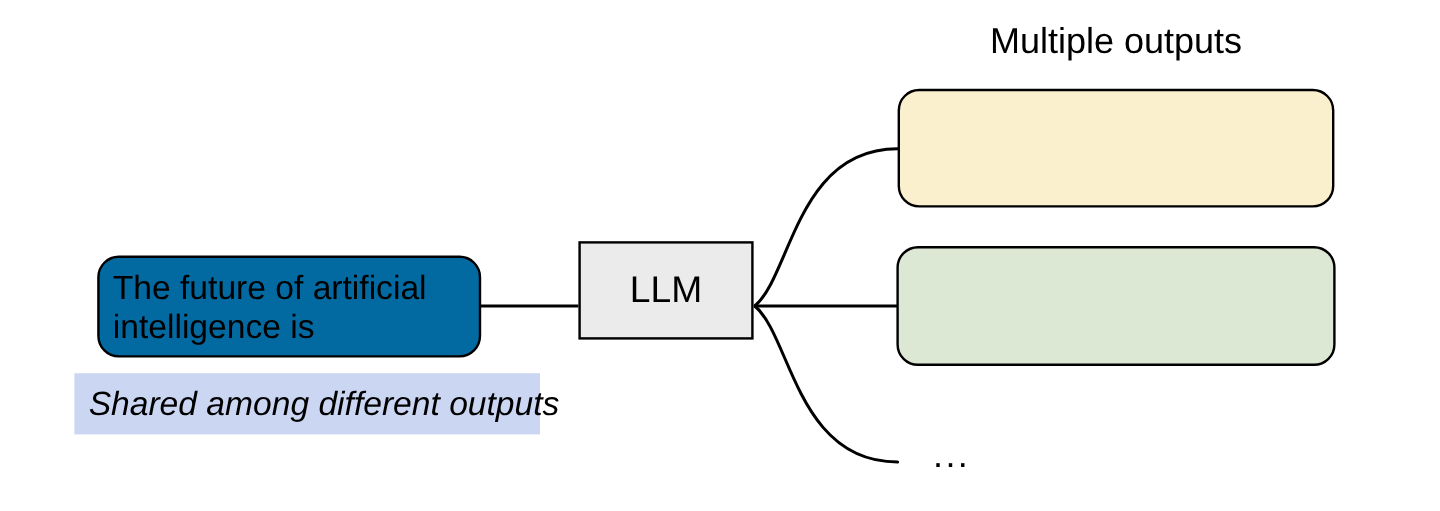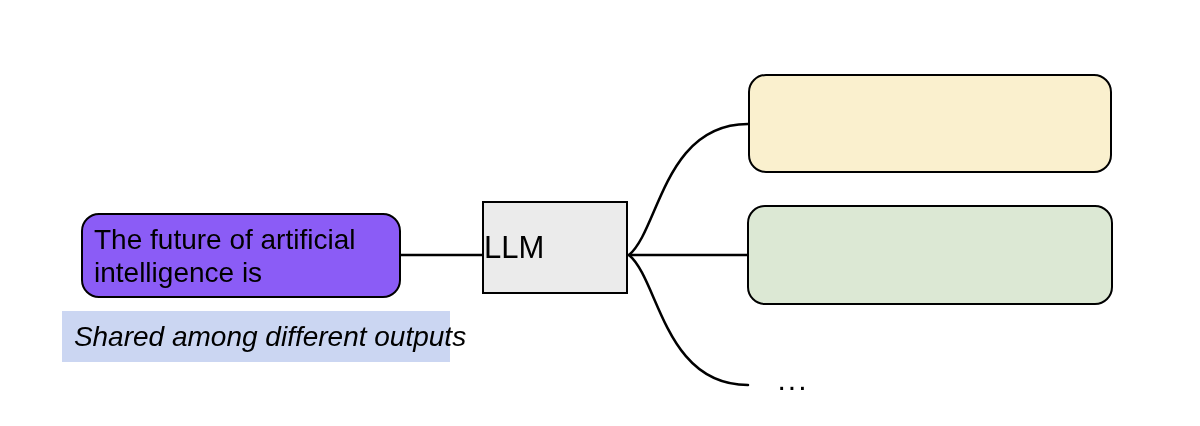--- a/index.html
+++ b/index.html
@@ -63,24 +63,24 @@
     align-items: center;
     justify-content: center;
     font-size: 28px;
     font-style: italic;
     white-space: nowrap;
   }
   .llm-box {
     left: 482px;
     top: 201px;
     width: 146px;
-    height: 93px;
+    height: 82px;
     display: flex;
     align-items: center;
-    justify-content: flex-start;
+    justify-content: center;
     font-size: 31px;
   }
   .output-box-1 {
     left: 748px;
     top: 74px;
     width: 364px;
     height: 99px;
   }
   .output-box-2 {
     left: 747px;
@@ -115,32 +115,33 @@
 <div class="canvas">
 
   <svg class="connectors" viewBox="0 0 1200 426">
     <path d="M 400 255 H 483" style="stroke: rgb(0, 0, 0);"></path>
     <path d="M 629 255 C 659 230, 664 124, 748 124" style="stroke: rgb(0, 0, 0);"></path>
     <path d="M 629 255 H 747" style="stroke: rgb(0, 0, 0);"></path>
     <path d="M 629 255 C 659 280, 664 385, 748 385" style="stroke: rgb(0, 0, 0);"></path>
   </svg>
 
 
-  <div class="node rounded prompt-box" style="background-color: #8b5cf6;">
+  <div class="node rounded prompt-box" style="background-color: #0369a1;">
     <span>The future of artificial intelligence is</span>
   </div>
 
   <div class="note-band" style="background-color: rgb(203, 214, 242); padding-left: 28px;">
     <span>Shared among different outputs</span>
   </div>
 
   <div class="node llm-box" style="background-color: rgb(235, 235, 235);">
     <span>LLM</span>
   </div>
 
+  <div class="heading outputs-heading">Multiple outputs</div>
 
   <div class="node rounded output-box-1" style="background-color: rgb(250, 240, 206);"></div>
 
   <div class="node rounded output-box-2" style="background-color: rgb(220, 232, 212);"></div>
 
   <div class="ellipsis">...</div>
 
 </div>
 
 </body></html>

